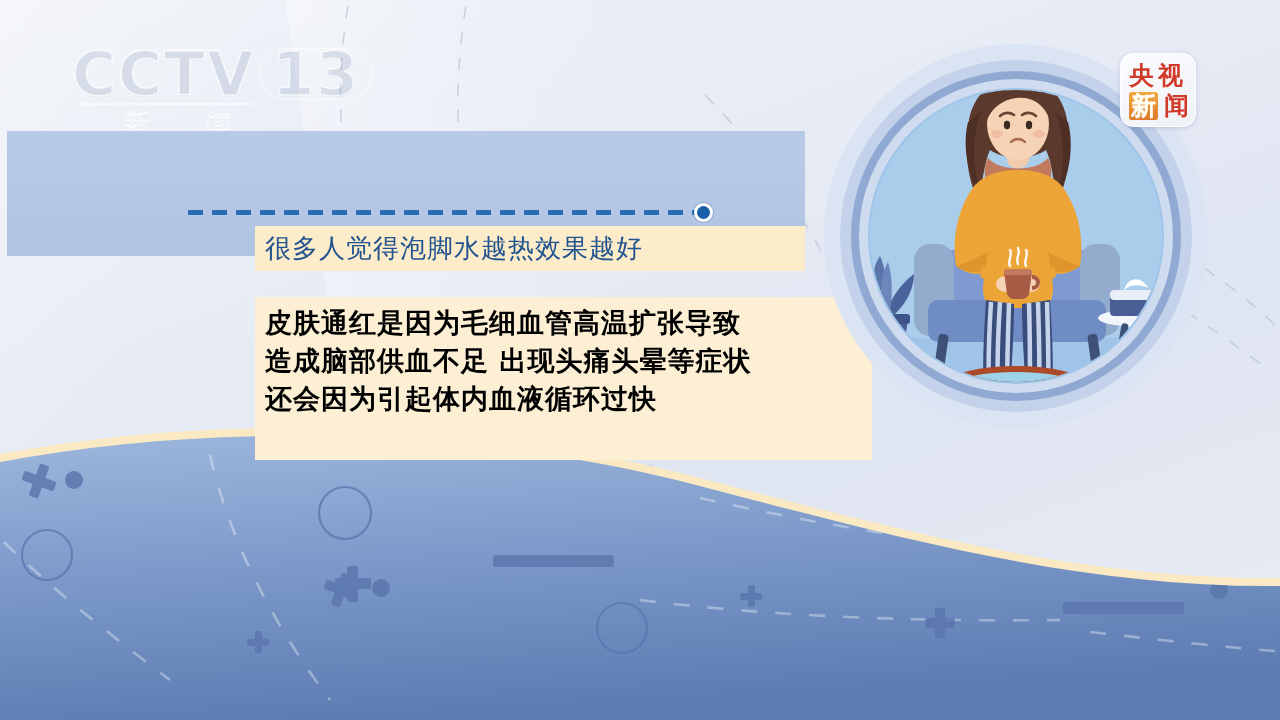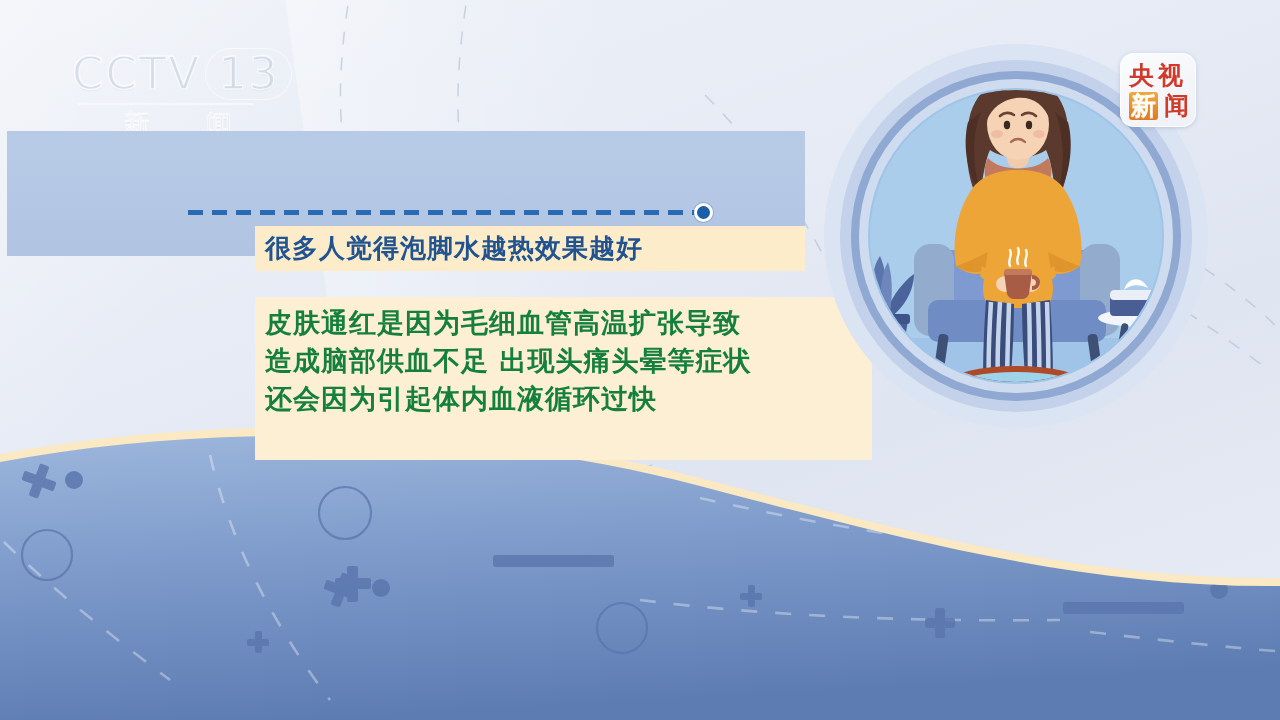--- a/index.html
+++ b/index.html
@@ -41,21 +41,21 @@
   
   .wave-wrap { position:absolute; left:0; bottom:0; width:1280px; height:320px; }
 
   
   .cctv-logo {
     position:absolute; left:72px; top:48px;
     width:210px; height:92px;
     opacity:.62;
   }
   .cctv-row1 {
-    font-size:45px; font-weight:400; letter-spacing:2px;
+    font-size:60px; font-weight:700; letter-spacing:2px;
     color:rgba(255,255,255,.0);
     -webkit-text-stroke:1.6px rgba(255,255,255,.95);
     line-height:50px; white-space:nowrap;
     text-shadow:0 1px 1px rgba(120,140,175,.35);
   }
   .cctv-13 {
     display:inline-block; margin-left:4px;
     border:1.6px solid rgba(255,255,255,.95);
     border-radius:26px; padding:0 12px;
     -webkit-text-stroke:1.3px rgba(255,255,255,.95);
@@ -109,31 +109,31 @@
   }
 
   
   .cream-sub {
     position:absolute; left:255px; top:226px;
     width:550px; height:45px;
     background:#fcecc9;
     display:flex; align-items:center; padding-left:10px;
   }
   .cream-sub span {
-    font-size:26px; font-weight:700; color:#20538f;
+    font-size:26px; font-weight:400; color:#20538f;
     letter-spacing:1px; white-space:nowrap;
   }
   .cream-body {
     position:absolute; left:255px; top:297px;
     width:617px; height:163px;
     background:#fcefd4;
     padding:7px 0 0 10px;
   }
   .cream-body .bline {
-    font-size:27px; font-weight:800; color:#15803d;
+    font-size:27px; font-weight:800; color:#000000;
     letter-spacing:1px; line-height:38px; white-space:nowrap;
   }
 
   
   .illus { position:absolute; left:818px; top:38px; width:396px; height:396px; }
 
   
   .cctv-badge {
     position:absolute; left:1120px; top:53px;
     width:76px; height:74px;

